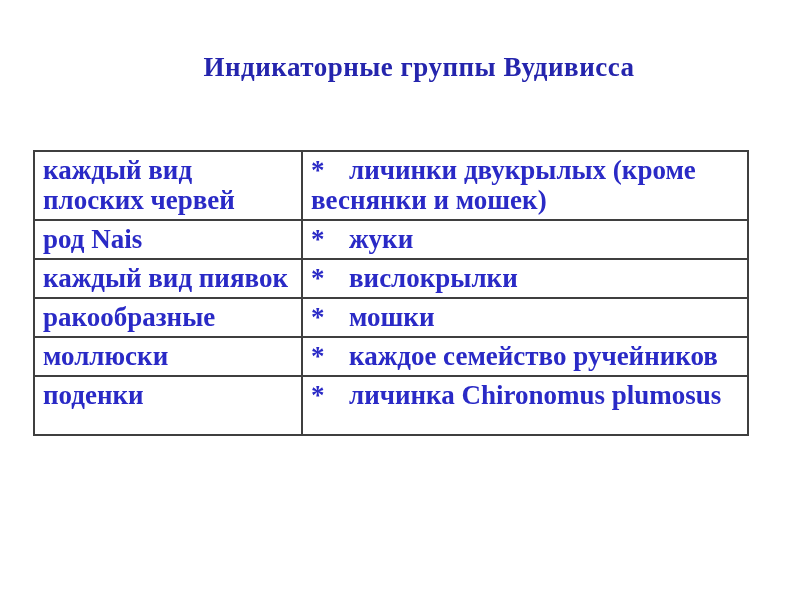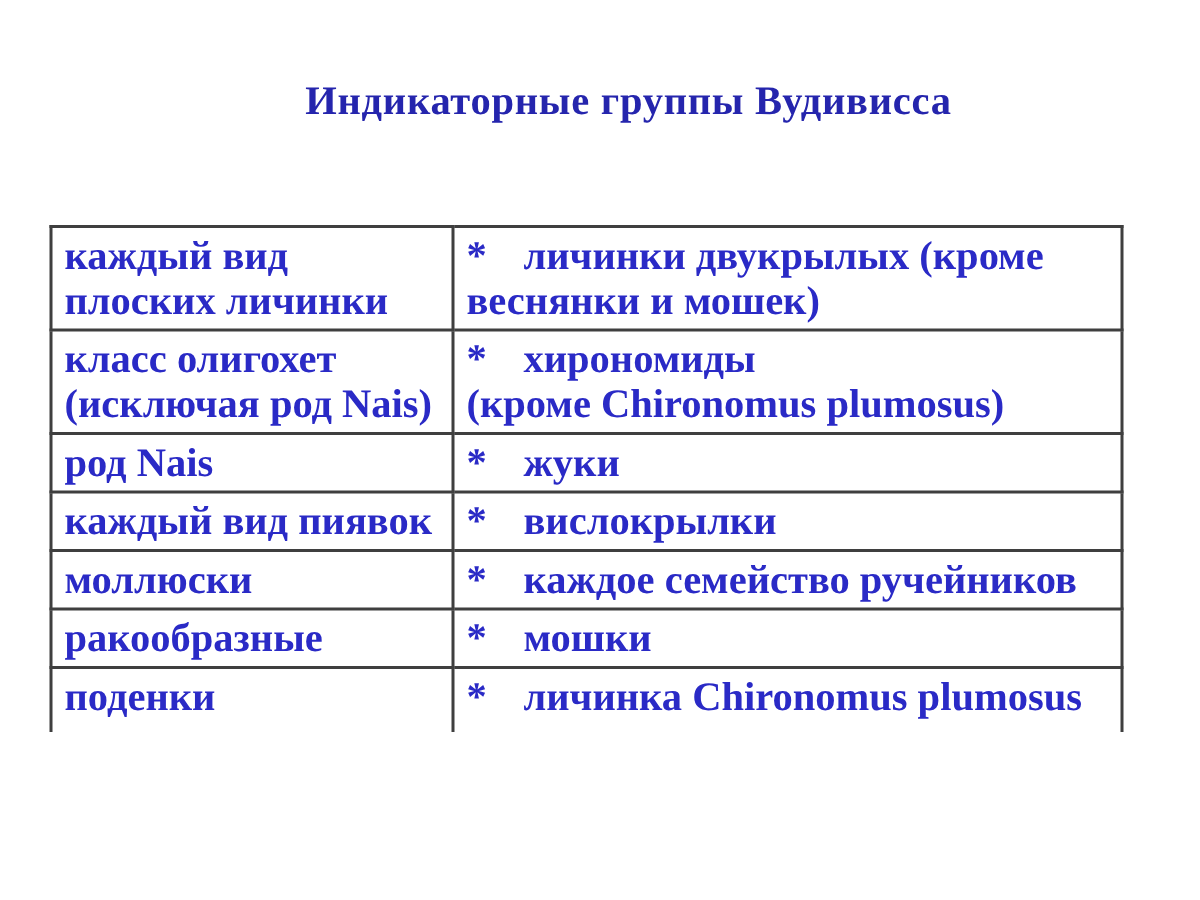--- a/index.html
+++ b/index.html
@@ -62,47 +62,43 @@
 <div class="slide">
   <h1 class="slide-title">Индикаторные группы Вудивисса</h1>
 
   <table class="indicator-table">
     <colgroup>
       <col class="col-left">
       <col class="col-right">
     </colgroup>
     <tbody>
   <tr>
-    <td class="cell-left"><span class="cell-line">каждый вид</span><br><span class="cell-line">плоских личинки</span></td>
+    <td class="cell-left"><span class="cell-line">каждый вид</span><br><span class="cell-line">плоских червей</span></td>
     <td class="cell-right"><span class="star">*</span><span class="cell-line">личинки двукрылых (кроме</span><br><span class="cell-line">веснянки и мошек)</span></td>
   </tr>
 
-  <tr>
-    <td class="cell-left"><span class="cell-line">класс олигохет</span><br><span class="cell-line">(исключая род Nais)</span></td>
-    <td class="cell-right"><span class="star">*</span><span class="cell-line">хирономиды</span><br><span class="cell-line">(кроме Chironomus plumosus)</span></td>
-  </tr>
 
   <tr>
     <td class="cell-left"><span class="cell-line">род Nais</span></td>
     <td class="cell-right"><span class="star">*</span><span class="cell-line">жуки</span></td>
   </tr>
 
   <tr>
     <td class="cell-left"><span class="cell-line">каждый вид пиявок</span></td>
     <td class="cell-right"><span class="star">*</span><span class="cell-line">вислокрылки</span></td>
   </tr>
 
   <tr>
-    <td class="cell-left"><span class="cell-line">моллюски</span></td>
-    <td class="cell-right"><span class="star">*</span><span class="cell-line">каждое семейство ручейников</span></td>
+    <td class="cell-left"><span class="cell-line">ракообразные</span></td>
+    <td class="cell-right"><span class="star">*</span><span class="cell-line">мошки</span></td>
   </tr>
 
   <tr>
-    <td class="cell-left"><span class="cell-line">ракообразные</span></td>
-    <td class="cell-right"><span class="star">*</span><span class="cell-line">мошки</span></td>
+    <td class="cell-left"><span class="cell-line">моллюски</span></td>
+    <td class="cell-right"><span class="star">*</span><span class="cell-line">каждое семейство ручейников</span></td>
   </tr>
 
 
   <tr>
     <td class="cell-left"><span class="cell-line">поденки</span></td>
     <td class="cell-right"><span class="star">*</span><span class="cell-line">личинка Chironomus plumosus</span></td>
   </tr>
 </tbody>
   </table>
 </div>

